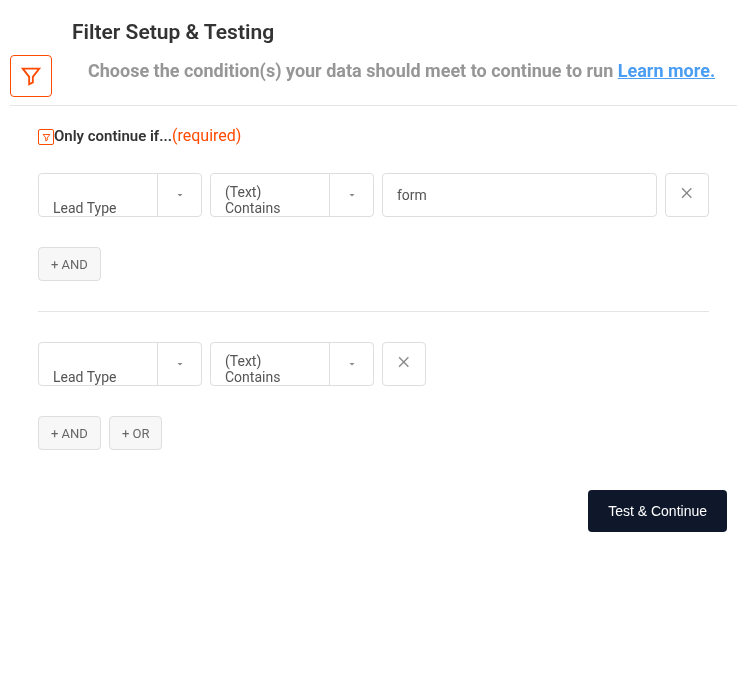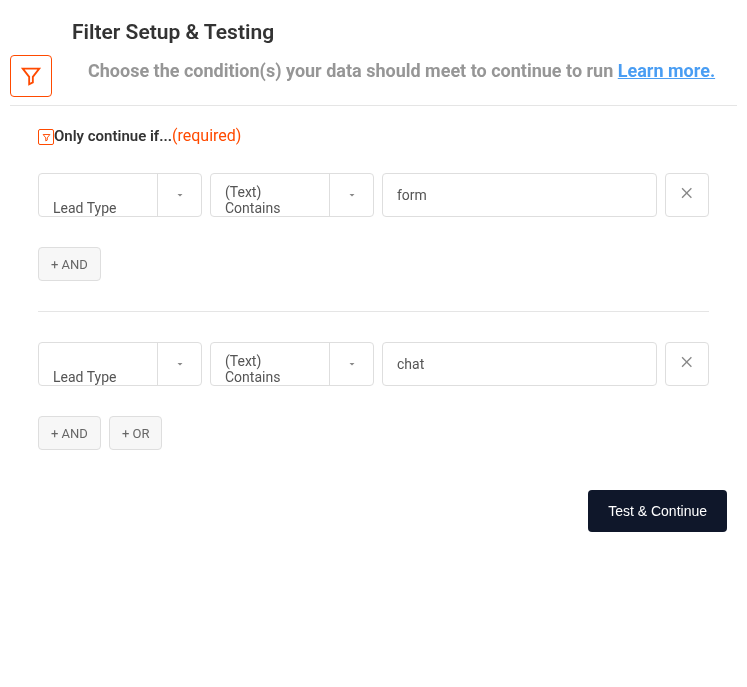--- a/index.html
+++ b/index.html
@@ -237,23 +237,20 @@
             </span>
           </div>
           <div class="field-select">
             <span class="txt">(Text) Contains</span>
             <span class="caret">
               <svg viewBox="0 0 24 24">
                 <path d="M7 10l5 5 5-5z"></path>
               </svg>
             </span>
           </div>
-          <div class="value-input">
-            <span>chat</span>
-          </div>
           <div class="remove-btn">
             <span><svg viewBox="0 0 24 24">
                 <path d="M18.3 5.71L12 12l6.3 6.29-1.41 1.42L10.59 13.4 4.3 19.71 2.88 18.3 9.17 12 2.88 5.71 4.3 4.29l6.29 6.3 6.3-6.3z" transform="translate(1,0)"></path>
               </svg></span>
           </div>
         </div>
         <div class="pill-row">
           <div class="pill-btn">+ AND</div>
           <div class="pill-btn">+ OR</div>
         </div>

